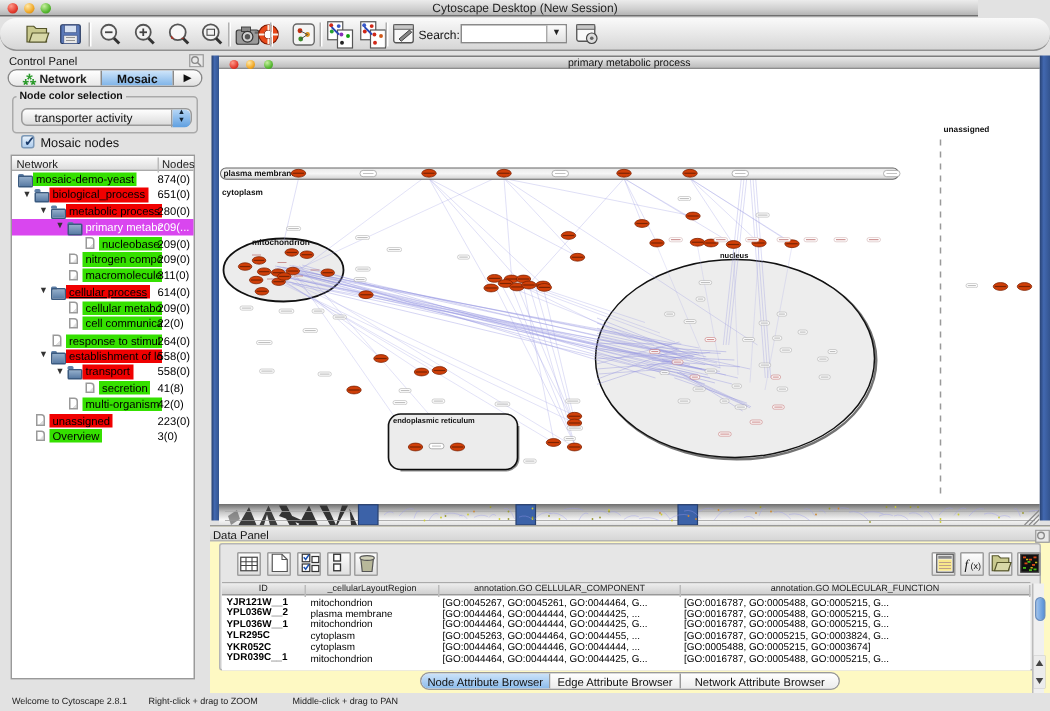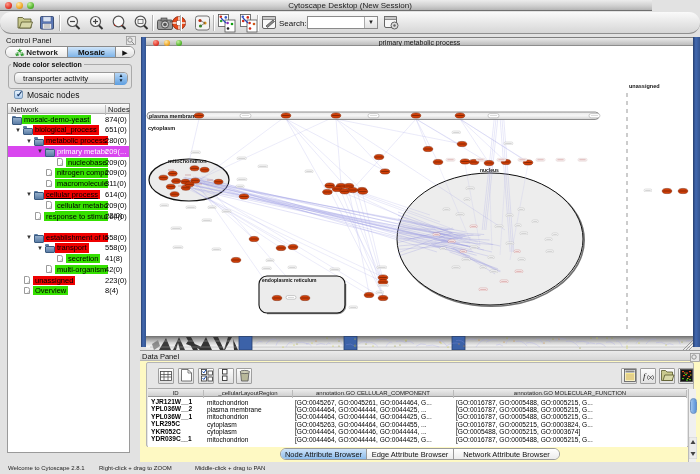--- a/index.html
+++ b/index.html
@@ -262,21 +262,21 @@
         <div class="trow" style="top:96.0px;">
           <span class="file" style="left:38px;"></span>
           <span class="lbl gbg" style="left:47px;max-width:53px;">cellular metabol</span>
           <span class="num">209(0)</span>
         </div>
         <div class="trow" style="top:106.7px;">
           <span class="file" style="left:38px;"></span>
           <span class="lbl gbg" style="left:47px;max-width:53px;">cell communicat</span>
           <span class="num">22(0)</span>
         </div>
-        <div class="trow" style="top:107px;">
+        <div class="trow" style="top:118px;">
           <span class="file" style="left:27px;"></span>
           <span class="lbl gbg" style="left:36px;max-width:64px;">response to stimul</span>
           <span class="num">264(0)</span>
         </div>
         <div class="trow" style="top:128.1px;">
           <span class="arr" style="left:18px;">▼</span>
           <span class="fold" style="left:26px;"></span>
           <span class="lbl rbg" style="left:36px;max-width:64px;">establishment of lo</span>
           <span class="num">558(0)</span>
         </div>
@@ -297,21 +297,21 @@
           <span class="num">42(0)</span>
         </div>
         <div class="trow" style="top:171.0px;">
           <span class="file" style="left:16px;"></span>
           <span class="lbl rbg" style="left:25px;max-width:75px;">unassigned</span>
           <span class="num">223(0)</span>
         </div>
         <div class="trow" style="top:181.7px;">
           <span class="file" style="left:16px;"></span>
           <span class="lbl gbg" style="left:25px;max-width:75px;">Overview</span>
-          <span class="num">8(4)</span>
+          <span class="num">3(0)</span>
         </div>
     </div>
   </div>
 
   <div id="netwin" class="abs">
     <div id="netwin-borderL"></div>
     <div id="netwin-borderR"></div>
     <div id="netwin-title">
       <div class="tl" style="left:7px;background:radial-gradient(circle at 35% 30%,#ff9a8a,#e33b2e 60%,#b01d12);"></div>
       <div class="tl" style="left:18px;background:radial-gradient(circle at 35% 30%,#ffe9a8,#f0a828 60%,#c07c10);"></div>

